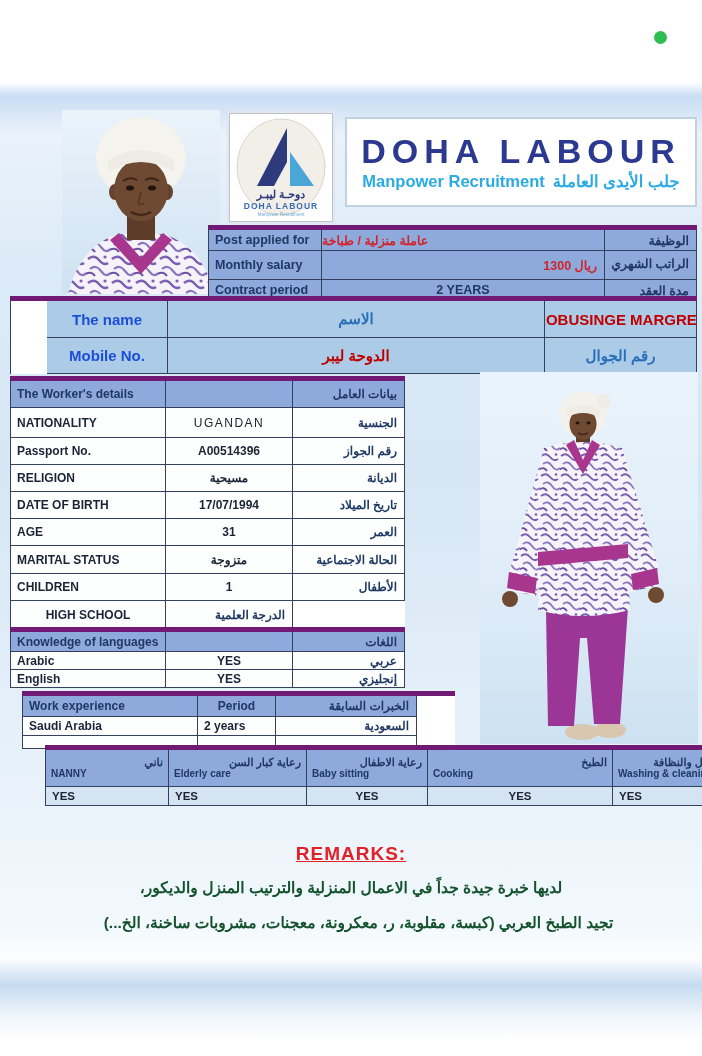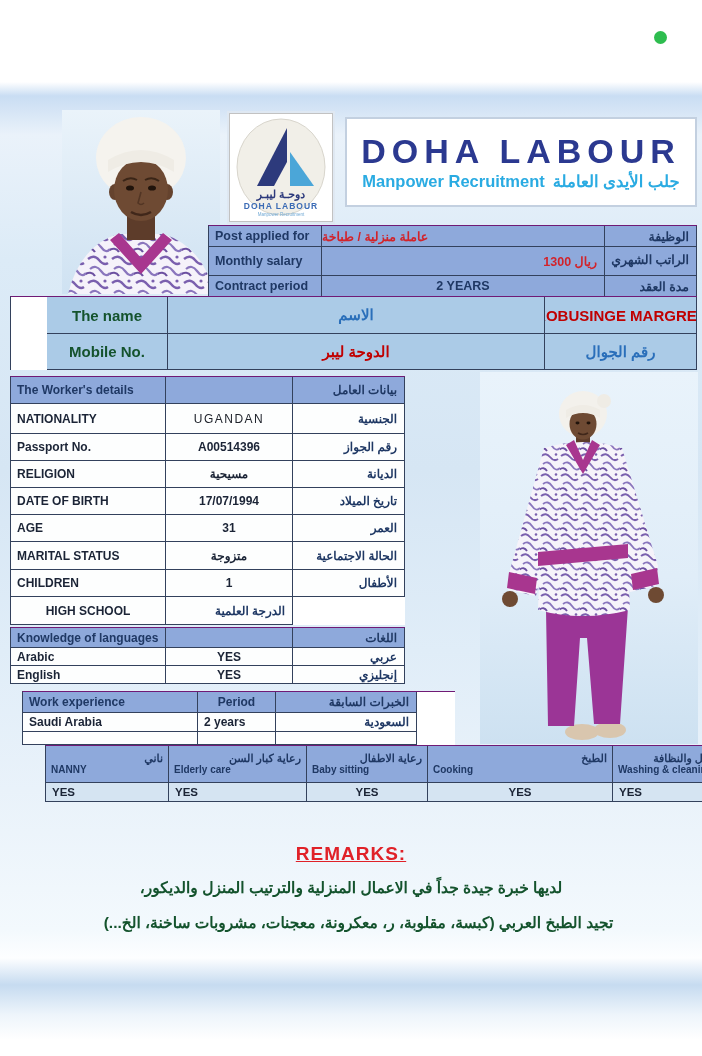--- a/index.html
+++ b/index.html
@@ -12,21 +12,21 @@
       #dcebf7 260px,#d6e6f4 470px,
       #e0edf8 650px,#e9f2fa 790px,
       #f3f9fd 930px,#fdfeff 958px,
       #c6dbf0 985px,#eef5fb 1015px,#ffffff 1040px);
   }
   .abs{position:absolute;box-sizing:border-box;}
   
   .tbl{display:grid;background:#fff;}
   .tbl .c{box-sizing:border-box;border-right:1px solid #33415c;border-bottom:1px solid #33415c;
           display:flex;align-items:center;overflow:hidden;white-space:nowrap;}
-  .tbl{border-top:1px solid #701a75;border-left:1px solid #33415c;}
+  .tbl{border-top:5px solid #701a75;border-left:1px solid #33415c;}
   .c.l{justify-content:flex-start;padding-left:6px;}
   .c.m{justify-content:center;}
   .c.r{justify-content:flex-end;padding-right:7px;}
   .navy{color:#1f3864;}
   .ink{color:#1b2436;}
   .red{color:#d2232a;}
   .dred{color:#c00000;}
   .b{font-weight:bold;}
   
   .logo-box{border:1px solid #c2c2c2;background:#fff;box-shadow:0 0 0 2px #dfe8f2;}
@@ -35,21 +35,21 @@
   .brand{color:#2b3990;font-size:34px;font-weight:bold;letter-spacing:6px;line-height:1;}
   .brand-sub{color:#2aabe2;font-size:16.5px;font-weight:bold;display:flex;gap:8px;align-items:baseline;}
   
   .post{grid-template-columns:113px 283px 92px;grid-template-rows:21px 29px 21px;}
   .post .c{font-size:12.5px;background:#8ea9db;}
   .post .ar-wrap{white-space:normal;line-height:1.05;text-align:right;}
   .salary{font-size:16px;}
   
   .namet{grid-template-columns:157px 377px 152px;grid-template-rows:37px 36px;}
   .namet .c{background:#abcbe7;font-size:15px;}
-  .nlabel{color:#14532d;font-size:17px;font-weight:bold;margin-left:36px;}
+  .nlabel{color:#1d4ed8;font-size:17px;font-weight:bold;margin-left:36px;}
   .nar{color:#2a6fba;font-size:17px;font-weight:bold;}
   
   .det{grid-template-columns:155px 127px 112px;
        grid-template-rows:27px 30px 27px 27px 27px 27px 28px 27px 28px;}
   .lang{grid-template-columns:155px 127px 112px;grid-template-rows:20px 18px 18px;}
   .exp{grid-template-columns:175px 78px 141px;grid-template-rows:21px 19px 13px;}
   .det .c,.lang .c,.exp .c{font-size:12px;background:#fdfefe;}
   .hdr{background:#8ea9db !important;}
   .ugandan{font-size:15px;font-weight:normal;letter-spacing:1.5px;color:#20242c;}
   

